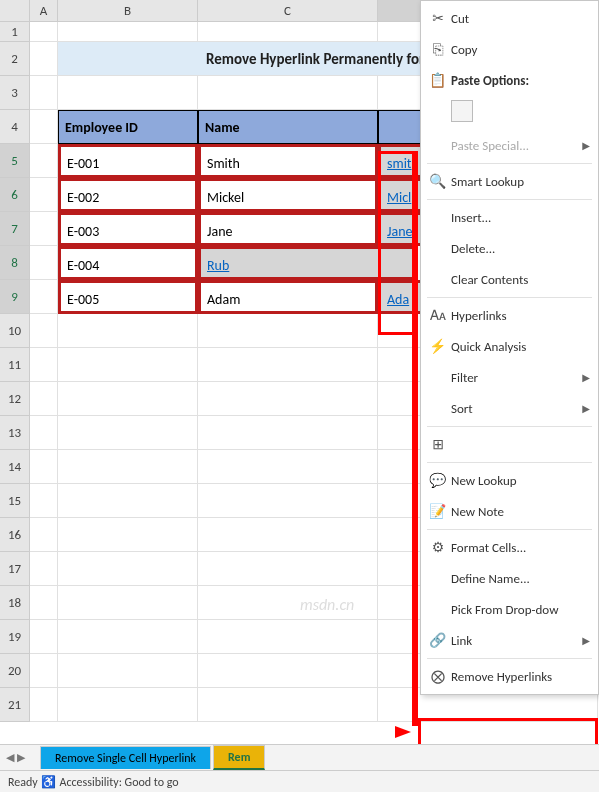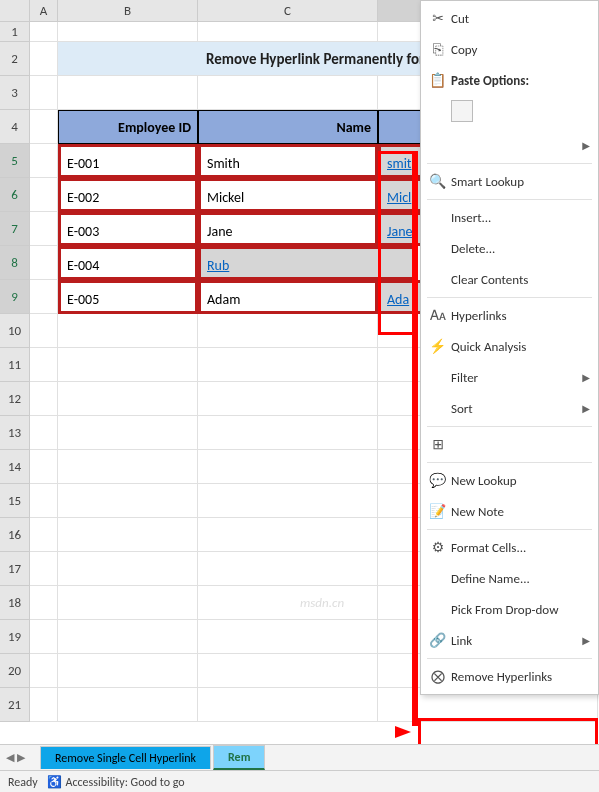--- a/index.html
+++ b/index.html
@@ -28,21 +28,21 @@
     .cell { border-right: 1px solid #e0e0e0; border-bottom: 1px solid #e0e0e0; padding: 0 6px; line-height: 34px; overflow: hidden; white-space: nowrap; }
     .cell.A { width: 28px; }
     .cell.B { width: 140px; }
     .cell.C { width: 180px; }
     .cell.D { width: 220px; }
     
     
     .title-cell { background: #ddebf7; font-weight: bold; font-size: 15px; color: #1f1f1f; text-align: center; }
     
     
-    .th { background: #8ea9db; color: #000; font-weight: bold; text-align: right; border: 1px solid #000; }
+    .th { background: #8ea9db; color: #000; font-weight: bold; text-align: left; border: 1px solid #000; }
     
     .td { border: 3px solid #b91c1c; background: #fff; }
     .link { color: #0563c1; text-decoration: underline; }
     
     
     .sel-cell { background: #d6d6d6; }
     
     
     .red-box-1 { position: absolute; border: 3px solid red; left: 378px; top: 151px; width: 40px; height: 184px; pointer-events: none; }
     .red-box-2 { position: absolute; border: 3px solid red; left: 412px; top: 151px; width: 6px; height: 575px; pointer-events: none; }
@@ -56,24 +56,24 @@
     .menu-label { flex: 1; font-size: 13px; color: #333; }
     .menu-item.disabled .menu-label { color: #aaa; }
     .menu-sep { height: 1px; background: #e1e1e1; margin: 2px 6px; }
     .paste-icon-big { display:inline-block; width: 22px; height: 22px; border: 1px solid #bbb; background: #f4f4f4; margin-left: 30px; margin-top:4px; margin-bottom:4px; }
     .arrow-r { font-size: 10px; color: #666; margin-left: auto; }
     
     
     .sheet-tabs { position: absolute; bottom: 22px; left: 0; right: 0; height: 26px; background: #f3f3f3; border-top: 1px solid #ccc; display: flex; align-items: center; padding-left: 40px; }
     .tab-nav { position: absolute; left: 6px; display: flex; gap: 4px; color: #777; font-size: 11px; }
     .sheet-tab { padding: 4px 14px; border: 1px solid #ccc; border-bottom: none; background: #0ea5e9; font-size: 12px; margin-right: 2px; }
-    .sheet-tab.active { background: #7dd3fc; font-weight: bold; border-bottom: 2px solid #217346; color: #217346; }
-    
-    
-    .status-bar { position: absolute; bottom: 0; left: 0; right: 0; height: 22px; background: #f3f3f3; border-top: 1px solid #ccc; display: flex; align-items: center; padding: 0 8px; font-size: 12px; color: #444; gap: 10px; }
+    .sheet-tab.active { background: #eab308; font-weight: bold; border-bottom: 2px solid #217346; color: #217346; }
+    
+    
+    .status-bar { position: absolute; bottom: 0; left: 0; right: 0; height: 22px; background: #f3f3f3; border-top: 1px solid #ccc; display: flex; align-items: center; padding: 0 8px; font-size: 12px; color: #444; gap: 4px; }
   </style>
 </head>
 <body>
 
 <div class="col-headers">
   <div class="corner"></div>
   <div class="col-h col-A">A</div>
   <div class="col-h col-B">B</div>
   <div class="col-h col-C">C</div>
   <div class="col-h col-D selected">D</div>
@@ -241,20 +241,21 @@
     <span class="menu-icon">⎘</span>
     <span class="menu-label"><span>Copy</span></span>
   </div>
   <div class="menu-item">
     <span class="menu-icon">📋</span>
     <span class="menu-label" style="font-weight:bold">Paste Options:</span>
   </div>
   <div style="height:34px;"><span class="paste-icon-big"></span></div>
   <div class="menu-item disabled">
     <span class="menu-icon"></span>
+    <span class="menu-label"><span>Paste Special...</span></span>
     <span class="arrow-r">▶</span>
   </div>
   <div class="menu-sep"></div>
   <div class="menu-item">
     <span class="menu-icon">🔍</span>
     <span class="menu-label"><span>Smart Lookup</span></span>
   </div>
   <div class="menu-sep"></div>
   <div class="menu-item">
     <span class="menu-icon"></span>
@@ -337,13 +338,13 @@
 </div>
 
 <div class="status-bar">
   <span>Ready</span>
   <span>
     <span>♿</span>
     <span>Accessibility: Good to go</span>
   </span>
 </div>
 
-<div style="position:absolute; left:300px; top:595px; color:#ddd; font-size:13px; font-style:italic;">msdn.cn</div>
+<div style="position:absolute; left:300px; top:595px; color:#ddd; font-size:16px; font-style:italic;">msdn.cn</div>
 
 </body></html>

